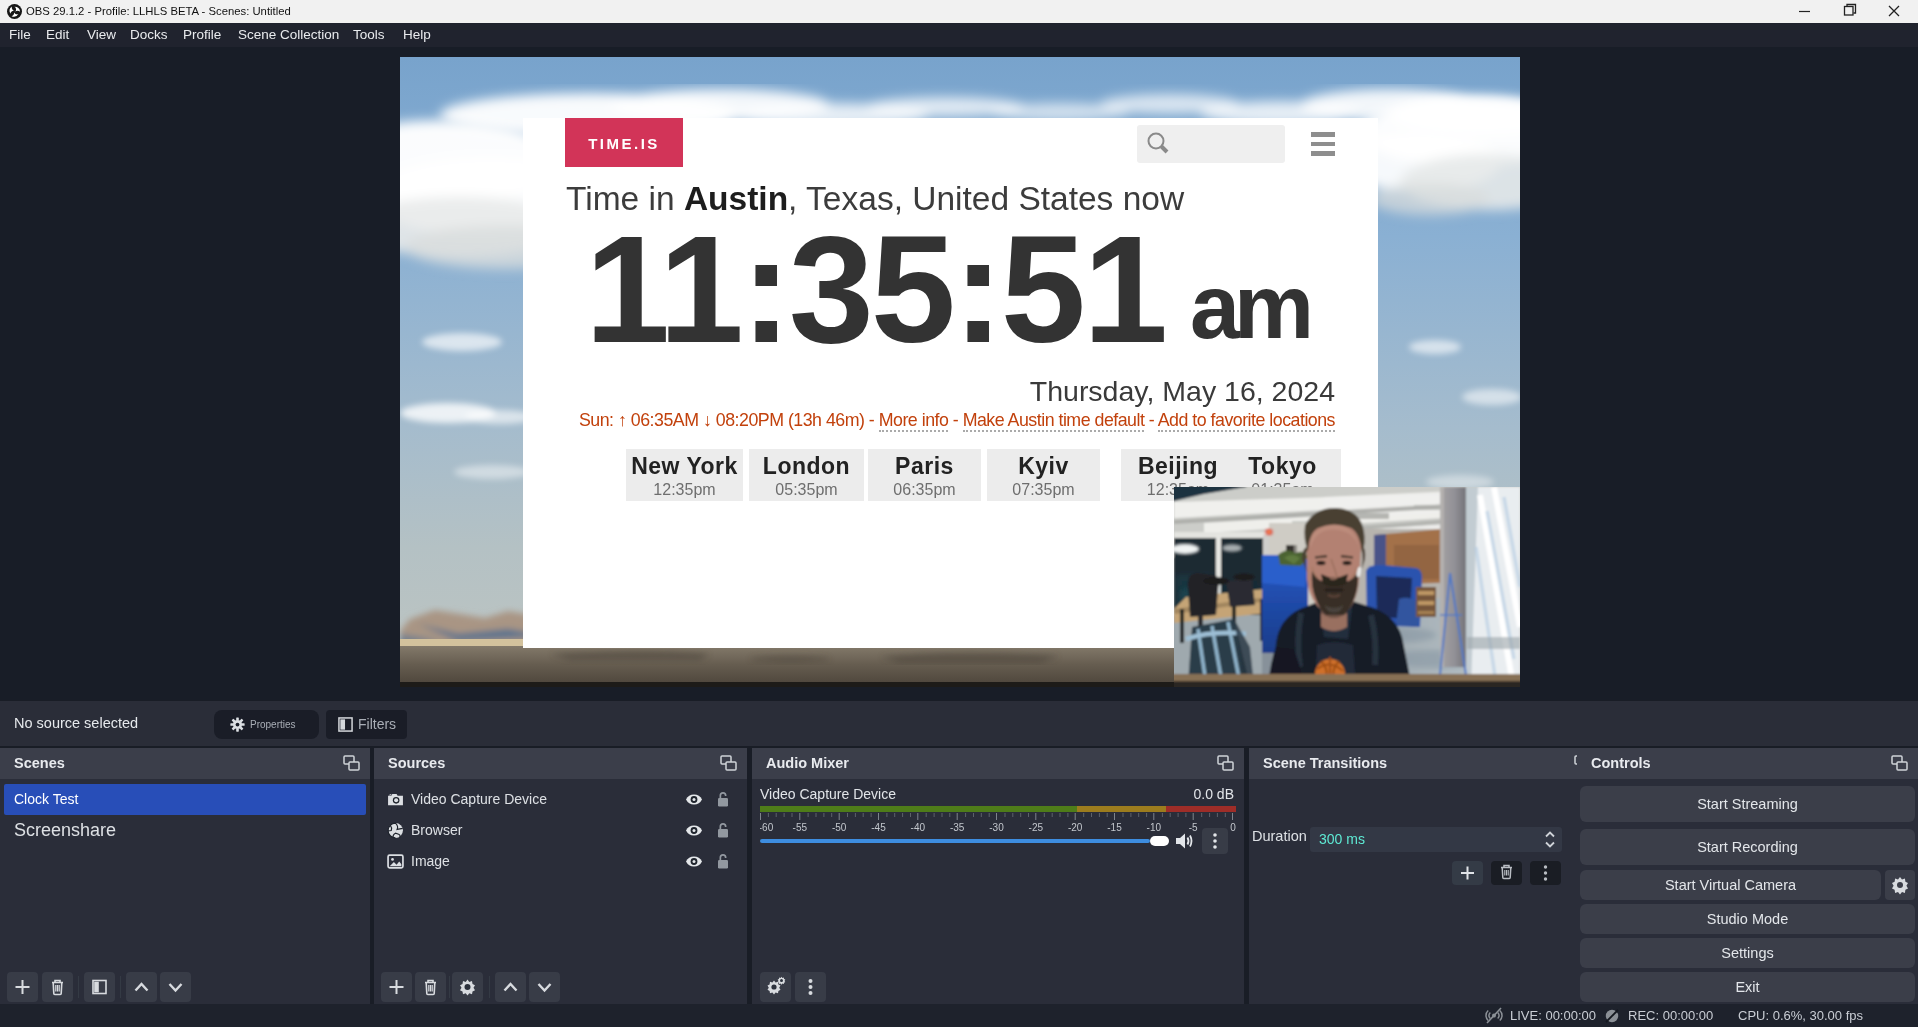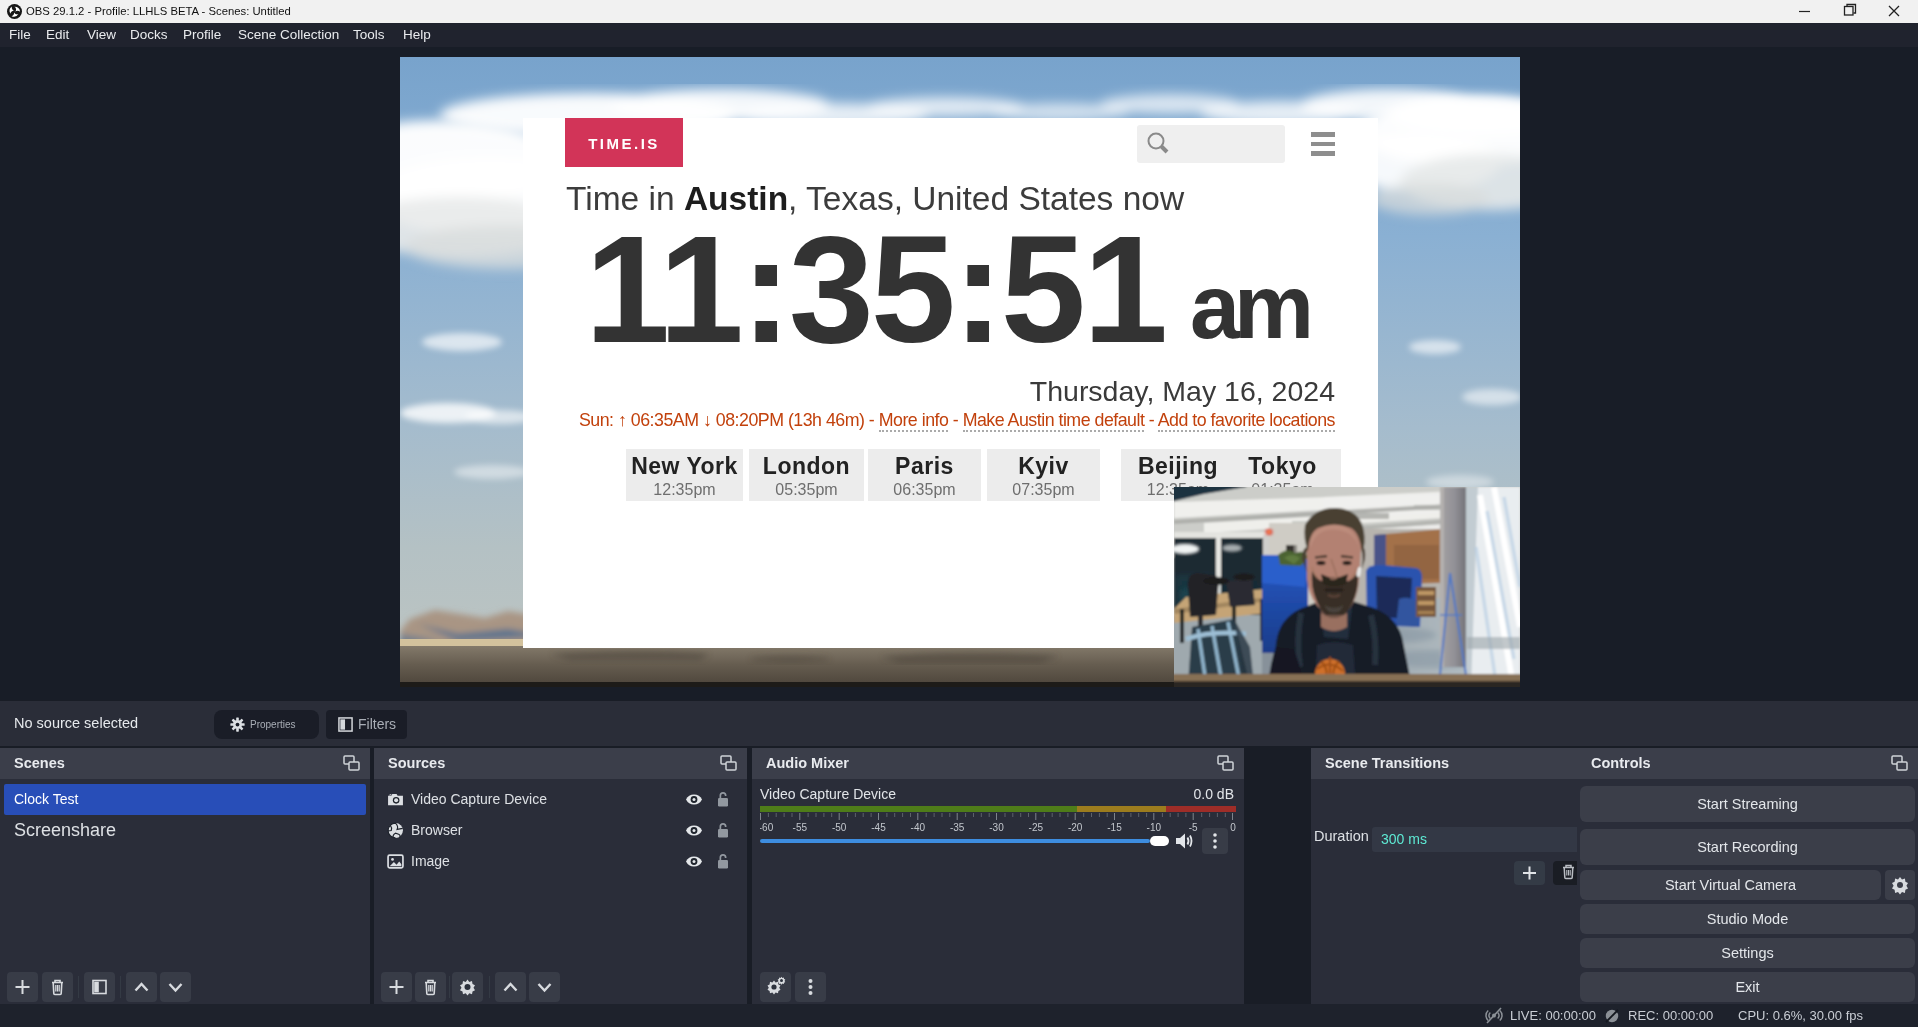--- a/index.html
+++ b/index.html
@@ -533,21 +533,21 @@
             <path d="M0 -3.8 L0.9 -2.6 L2.3 -3 L2.6 -1.5 L3.8 -0.9 L3 0.4 L3.8 1.6 L2.6 2.3 L2.3 3.6 L0.9 3.1 L0 4.3 L-0.9 3.1 L-2.3 3.6 L-2.6 2.3 L-3.8 1.6 L-3 0.4 L-3.8 -0.9 L-2.6 -1.5 L-2.3 -3 L-0.9 -2.6 Z" fill="#d8dbdf"></path>
             <circle r="1.5" fill="#2b313c"></circle>
           </g>
         </svg></div>
     <div class="btn" style="left:43px;top:224px;width:31px;height:30px;"><svg width="31" height="30" viewBox="0 0 31 30">
           <circle cx="15.5" cy="9" r="2" fill="#d8dbdf"></circle>
           <circle cx="15.5" cy="15" r="2" fill="#d8dbdf"></circle>
           <circle cx="15.5" cy="21" r="2" fill="#d8dbdf"></circle>
         </svg></div>
   </div>
-  <div class="dock" id="transitions" style="left:1311px;width:352px;">
+  <div class="dock" id="transitions" style="left:1249px;width:352px;">
     <div class="dockhead">Scene Transitions<svg class="popout" viewBox="0 0 17 16">
           <rect x="1" y="1" width="10" height="8" rx="1" fill="none" stroke="#cfd3d8" stroke-width="1.5"></rect>
           <rect x="6" y="7" width="10" height="8" rx="1" fill="#3b3e4a" stroke="#cfd3d8" stroke-width="1.5"></rect>
         </svg></div>
     <div style="position:absolute;left:3px;top:80px;font-size:14.5px;color:#dde0e4;">Duration</div>
     <div style="position:absolute;left:61px;top:79px;width:252px;height:25px;background:#333845;border-radius:3px;">
       <div style="position:absolute;left:9px;top:0;line-height:25px;font-size:14px;color:#5eead4;">300 ms</div>
       <svg style="position:absolute;right:4px;top:1px" width="16" height="23" viewBox="0 0 16 23">
           <path d="M4 8.5 L8 4.5 L12 8.5 M4 14.5 L8 18.5 L12 14.5" fill="none" stroke="#cfd3d8" stroke-width="1.8"></path>
         </svg>

